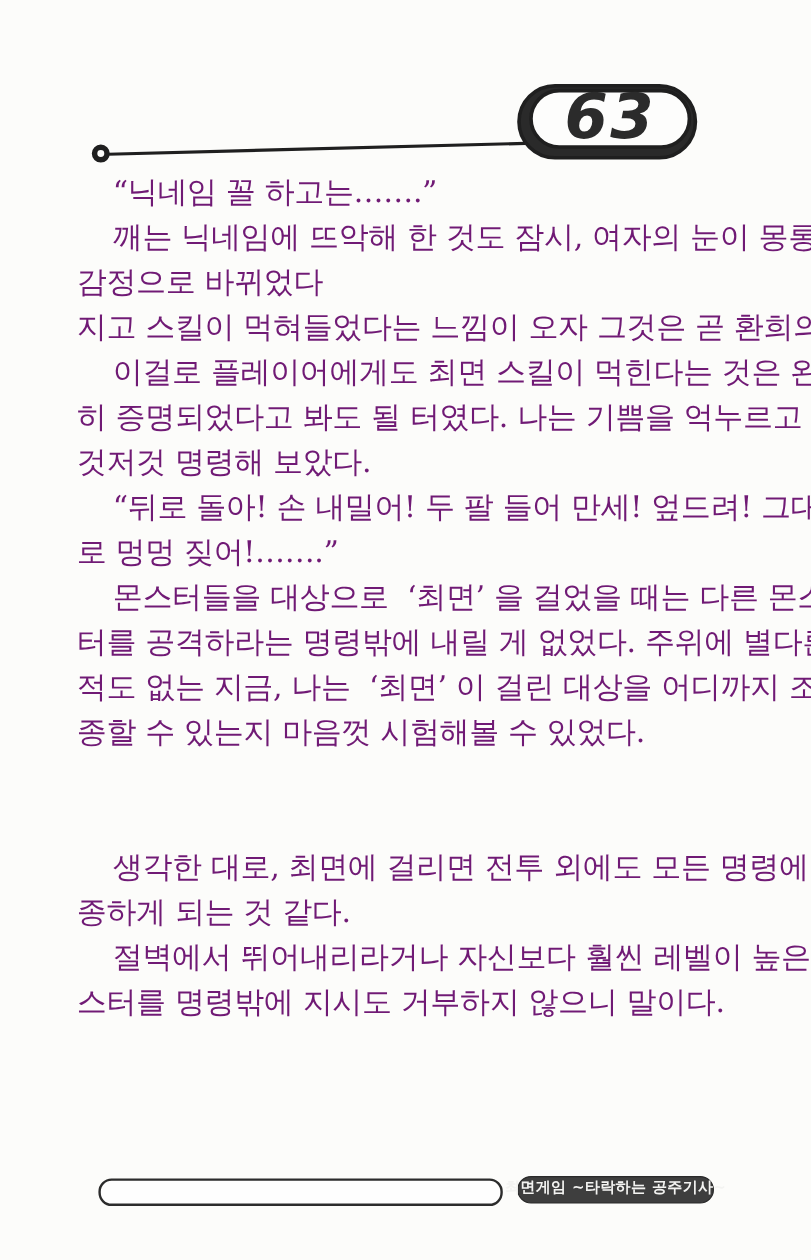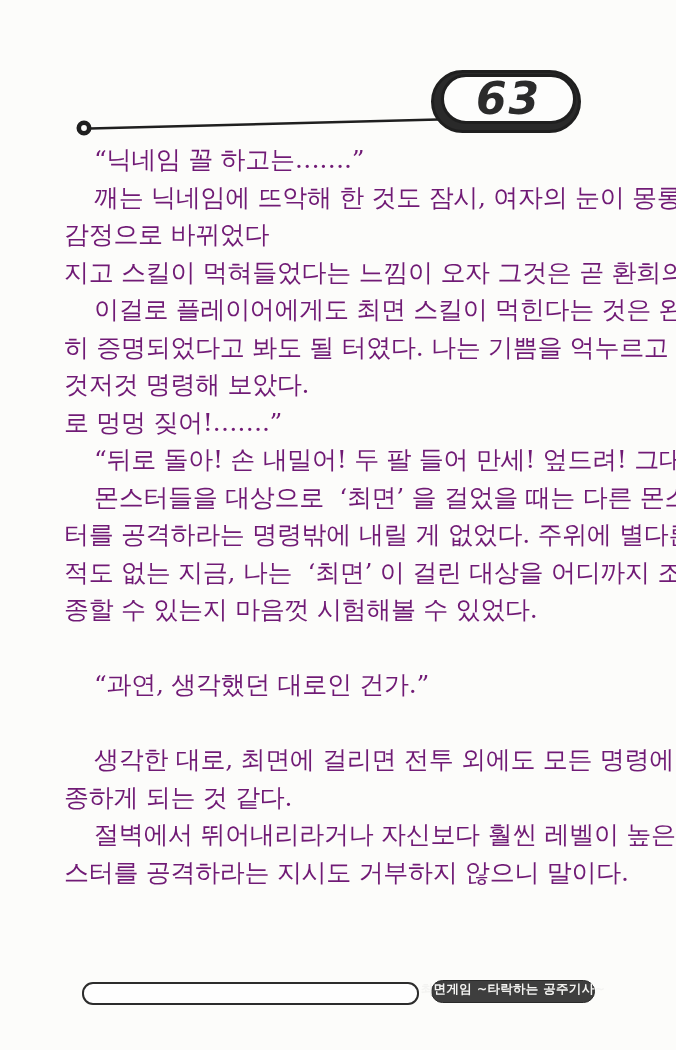--- a/index.html
+++ b/index.html
@@ -46,21 +46,21 @@
     border-radius: 26px;
     background: #fdfdfc;
     display: flex;
     align-items: center;
     justify-content: center;
   }
   .page-number {
     font-family: "DejaVu Sans", "Liberation Sans", sans-serif;
     font-style: italic;
     font-weight: 700;
-    font-size: 44px;
+    font-size: 52px;
     letter-spacing: 2px;
     color: #2b2b2b;
     transform: translateY(-1px);
   }
 
   
   .body-text {
     position: absolute;
     left: 64px;
     top: 141px;
@@ -133,33 +133,32 @@
   </div>
 
   <div class="body-text" id="body-text">
       <div class="text-line indent">“닉네임 꼴 하고는…….”</div>
       <div class="text-line indent">깨는 닉네임에 뜨악해 한 것도 잠시, 여자의 눈이 몽롱해</div>
       <div class="text-line">감정으로 바뀌었다</div>
       <div class="text-line">지고 스킬이 먹혀들었다는 느낌이 오자 그것은 곧 환희의</div>
       <div class="text-line indent">이걸로 플레이어에게도 최면 스킬이 먹힌다는 것은 완벽</div>
       <div class="text-line">히 증명되었다고 봐도 될 터였다. 나는 기쁨을 억누르고 이</div>
       <div class="text-line">것저것 명령해 보았다.</div>
+      <div class="text-line indent">“뒤로 돌아! 손 내밀어! 두 팔 들어 만세! 엎드려! 그대</div>
       <div class="text-line">로 멍멍 짖어!…….”</div>
-      <div class="text-line indent">“뒤로 돌아! 손 내밀어! 두 팔 들어 만세! 엎드려! 그대</div>
       <div class="text-line indent">몬스터들을 대상으로  ‘최면’ 을 걸었을 때는 다른 몬스</div>
       <div class="text-line">터를 공격하라는 명령밖에 내릴 게 없었다. 주위에 별다른</div>
       <div class="text-line">적도 없는 지금, 나는  ‘최면’ 이 걸린 대상을 어디까지 조</div>
       <div class="text-line">종할 수 있는지 마음껏 시험해볼 수 있었다.</div>
       <div class="text-line blank"></div>
-      <div class="text-line indent">“과연, 생각했던 대로인 건가.”</div>
       <div class="text-line blank"></div>
       <div class="text-line indent">생각한 대로, 최면에 걸리면 전투 외에도 모든 명령에 복</div>
       <div class="text-line">종하게 되는 것 같다.</div>
       <div class="text-line indent">절벽에서 뛰어내리라거나 자신보다 훨씬 레벨이 높은 몬</div>
-      <div class="text-line">스터를 공격하라는 지시도 거부하지 않으니 말이다.</div>
+      <div class="text-line">스터를 명령밖에 지시도 거부하지 않으니 말이다.</div>
     </div>
 
   <div class="footer-pill"></div>
   <div class="footer-badge">
     <span class="footer-badge-label">최면게임 ~타락하는 공주기사~</span>
   </div>
 
 </div>
 
 </body></html>

